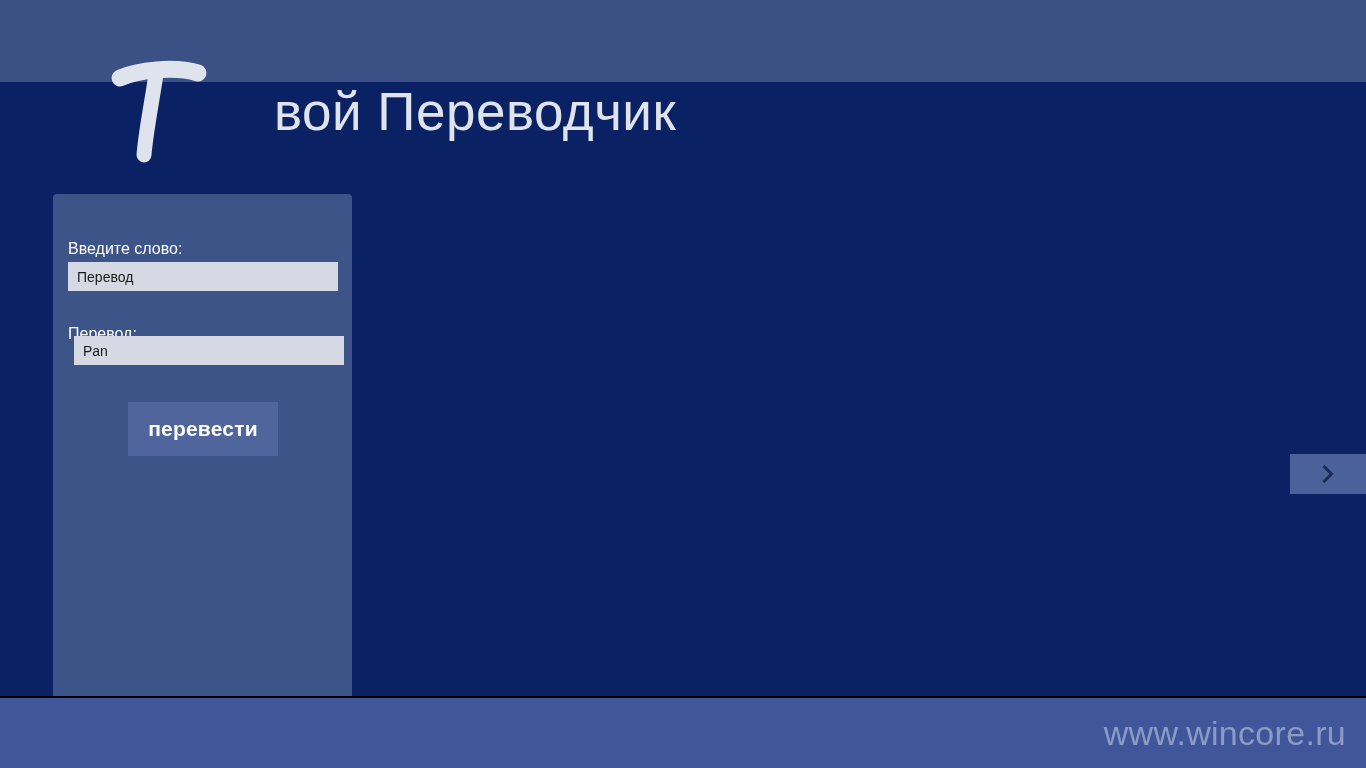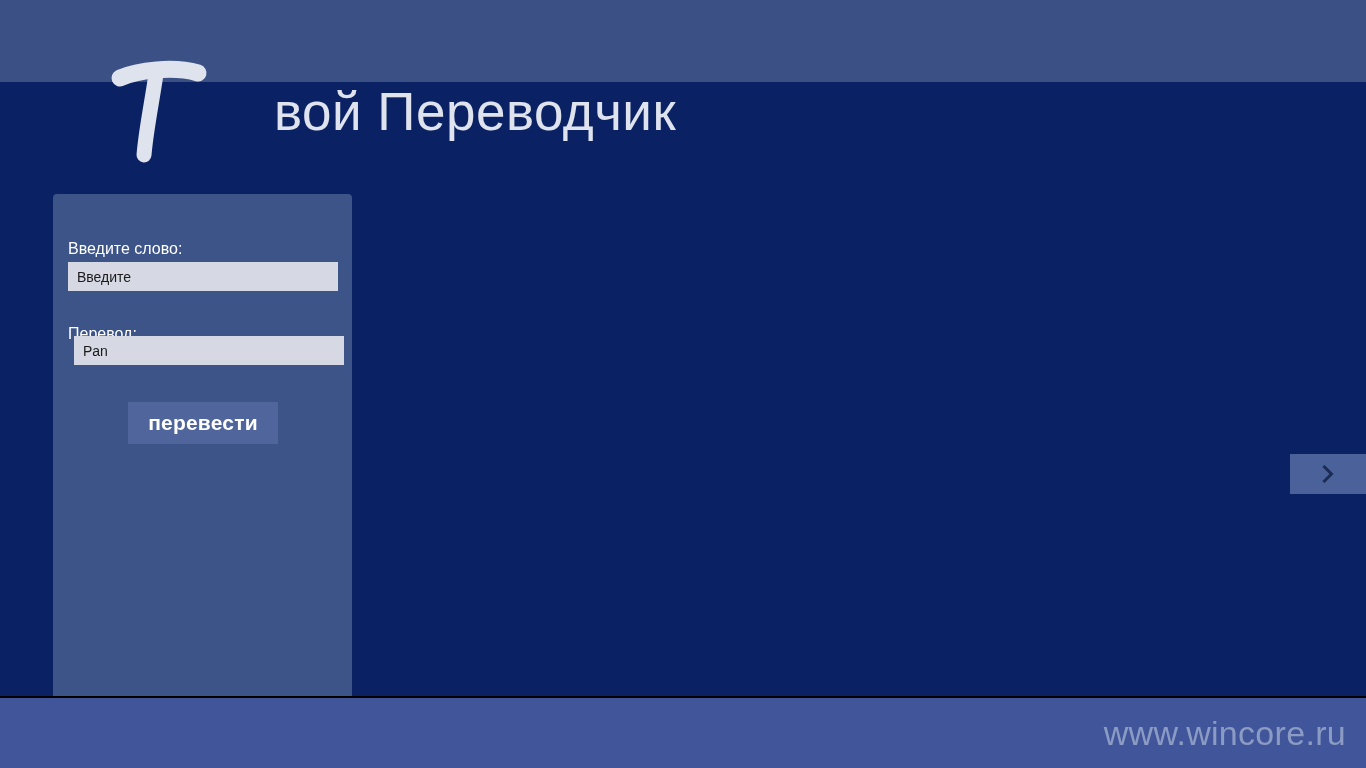--- a/index.html
+++ b/index.html
@@ -147,21 +147,21 @@
     cursor: text;
   }
   .input-word  { top: 68px; }
   .input-trans { top: 142px; margin-left: 6px; }
 
   .translate-btn {
     position: absolute;
     left: 75px;
     top: 208px;
     width: 150px;
-    height: 42px;
+    height: 54px;
     background: #4f659b;
     border: none;
     color: #ffffff;
     font-family: "Liberation Sans", sans-serif;
     font-size: 21px;
     font-weight: bold;
     letter-spacing: 0.2px;
     cursor: pointer;
     display: flex;
     align-items: center;
@@ -280,21 +280,21 @@
 
       <path d="M12 20 C 30 12, 66 8, 90 15" fill="none" stroke="#dfe3ee" stroke-width="17" stroke-linecap="round"></path>
       <path d="M48 16 C 44 44, 38 72, 36 97" fill="none" stroke="#dfe3ee" stroke-width="15" stroke-linecap="round"></path>
     </svg>
   </span>
   <span class="brand-text">вой Переводчик</span>
 </div>
 
 <div class="panel">
   <span class="field-label label-word">Введите слово:</span>
-  <div class="text-input input-word">Введите</div>
+  <div class="text-input input-word">Перевод</div>
 
   <span class="field-label label-trans">Перевод:</span>
   <div class="text-input input-trans">Pan</div>
 
   <button class="translate-btn">перевести</button>
 </div>
 <div class="panel-tail"></div>
 
 <button class="next-btn">
   <span>

